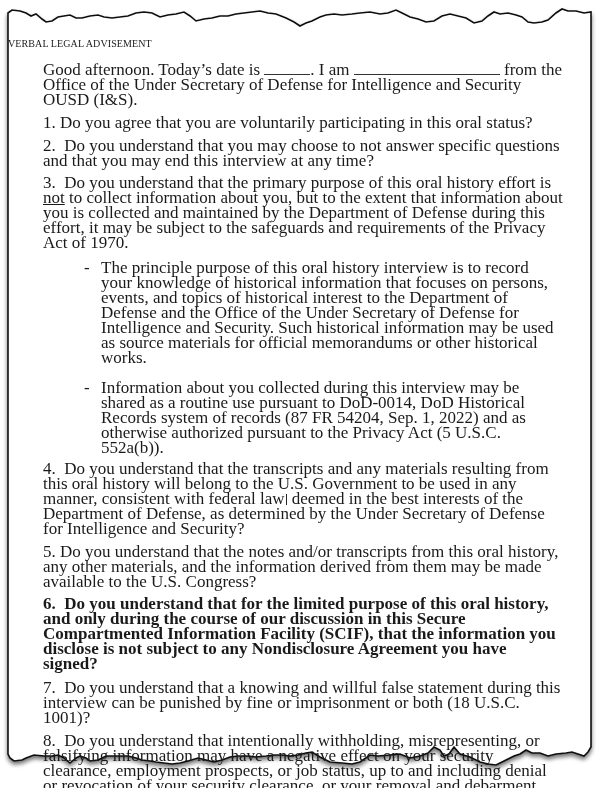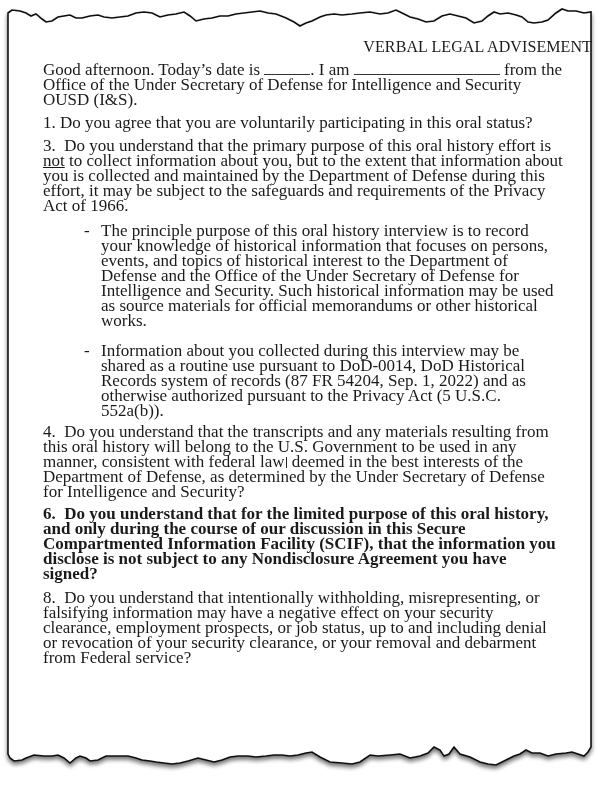--- a/index.html
+++ b/index.html
@@ -5,22 +5,22 @@
   html, body { margin: 0; padding: 0; }
   body {
     width: 600px; height: 788px; background: #ffffff; position: relative; overflow: hidden;
     font-family: "Liberation Serif", "DejaVu Serif", serif; color: #1a1a1a;
   }
   #torn-frame { position: absolute; left: 0; top: 0; width: 600px; height: 788px; }
   .page {
     position: absolute; left: 8px; top: 0; width: 584px; height: 788px;
   }
   .title {
-    position: absolute; top: 38px; left: 0; width: 584px; text-align: right;
-    font-size: 16px; letter-spacing: 0.1px;
+    position: absolute; top: 38px; left: 0; width: 584px; text-align: left;
+    font-size: 10px; letter-spacing: 0.1px;
   }
   .body-text {
     position: absolute; left: 35px; top: 62px; width: 520px;
     font-size: 17px; line-height: 15px;
   }
   .para { margin: 0 0 7.5px 0; }
   .bullets { margin: 0 0 7.5px 0; padding: 0; list-style: none; }
   .bullet { position: relative; padding-left: 58px; margin: 0 0 15px 0; }
   .bullet .dash { position: absolute; left: 41px; top: 0; }
   .bullet:last-child { margin-bottom: 0; }
@@ -59,48 +59,60 @@
     <p class="para" style="margin-bottom:8px;">
       <span>Good afternoon.  Today’s date is </span><span class="blank blank-date"></span><span>.  I am </span><span class="blank blank-name"></span><span> from the Office of the Under Secretary of Defense for Intelligence and Security OUSD (I&amp;S).</span>
     </p>
 
 
     <p class="para">
       <span>1.</span>
       <span>Do you agree that you are voluntarily participating in this oral status?</span>
     </p>
 
+    <p class="para">
+      <span>2.</span>&nbsp;
+      <span>Do you understand that you may choose to not answer specific questions and that you may end this interview at any time?</span>
+    </p>
 
     <p class="para" style="margin-bottom:10px;">
       <span>3.</span>&nbsp;
-      <span>Do you understand that the primary purpose of this oral history effort is </span><u>not</u><span> to collect information about you, but to the extent that information about you is collected and maintained by the Department of Defense during this effort, it may be subject to the safeguards and requirements of the Privacy Act of 1966.</span>
+      <span>Do you understand that the primary purpose of this oral history effort is </span><u>not</u><span> to collect information about you, but to the extent that information about you is collected and maintained by the Department of Defense during this effort, it may be subject to the safeguards and requirements of the Privacy Act of 1970.</span>
     </p>
 
     <ul class="bullets" style="margin-bottom:6px;">
       <li class="bullet">
         <span class="dash">-</span>
         <span>The principle purpose of this oral history interview is to record your knowledge of historical information that focuses on persons, events, and topics of historical interest to the Department of Defense and the Office of the Under Secretary of Defense for Intelligence and Security. Such historical information may be used as source materials for official memorandums or other historical works.</span>
       </li>
       <li class="bullet">
         <span class="dash">-</span>
         <span>Information about you collected during this interview may be shared as a routine use pursuant to DoD-0014, DoD Historical Records system of records (87 FR 54204, Sep. 1, 2022) and as otherwise authorized pursuant to the Privacy Act (5 U.S.C. 552a(b)).</span>
       </li>
     </ul>
 
     <p class="para">
       <span>4.</span>&nbsp;
       <span>Do you understand that the transcripts and any materials resulting from this oral history will belong to the U.S. Government to be used in any manner, consistent with federal law</span><span class="cursor"></span><span> deemed in the best interests of the Department of Defense, as determined by the Under Secretary of Defense for Intelligence and Security?</span>
     </p>
 
+    <p class="para">
+      <span>5.</span>
+      <span>Do you understand that the notes and/or transcripts from this oral history, any other materials, and the information derived from them may be made available to the U.S. Congress?</span>
+    </p>
 
     <p class="para" style="margin-bottom:9px;font-weight:bold;">
       <span>6.</span>&nbsp;
       <span>Do you understand that for the limited purpose of this oral history, and only during the course of our discussion in this Secure Compartmented Information Facility (SCIF), that the information you disclose is not subject to any Nondisclosure Agreement you have signed?</span>
     </p>
 
 
+    <p class="para">
+      <span>7.</span>&nbsp;
+      <span>Do you understand that a knowing and willful false statement during this interview can be punished by fine or imprisonment or both (18 U.S.C. 1001)?</span>
+    </p>
 
     <p class="para">
       <span>8.</span>&nbsp;
       <span>Do you understand that intentionally withholding, misrepresenting, or falsifying information may have a negative effect on your security clearance, employment prospects, or job status, up to and including denial or revocation of your security clearance, or your removal and debarment from Federal service?</span>
     </p>
   </div>
 </div>
 
 </body></html>

